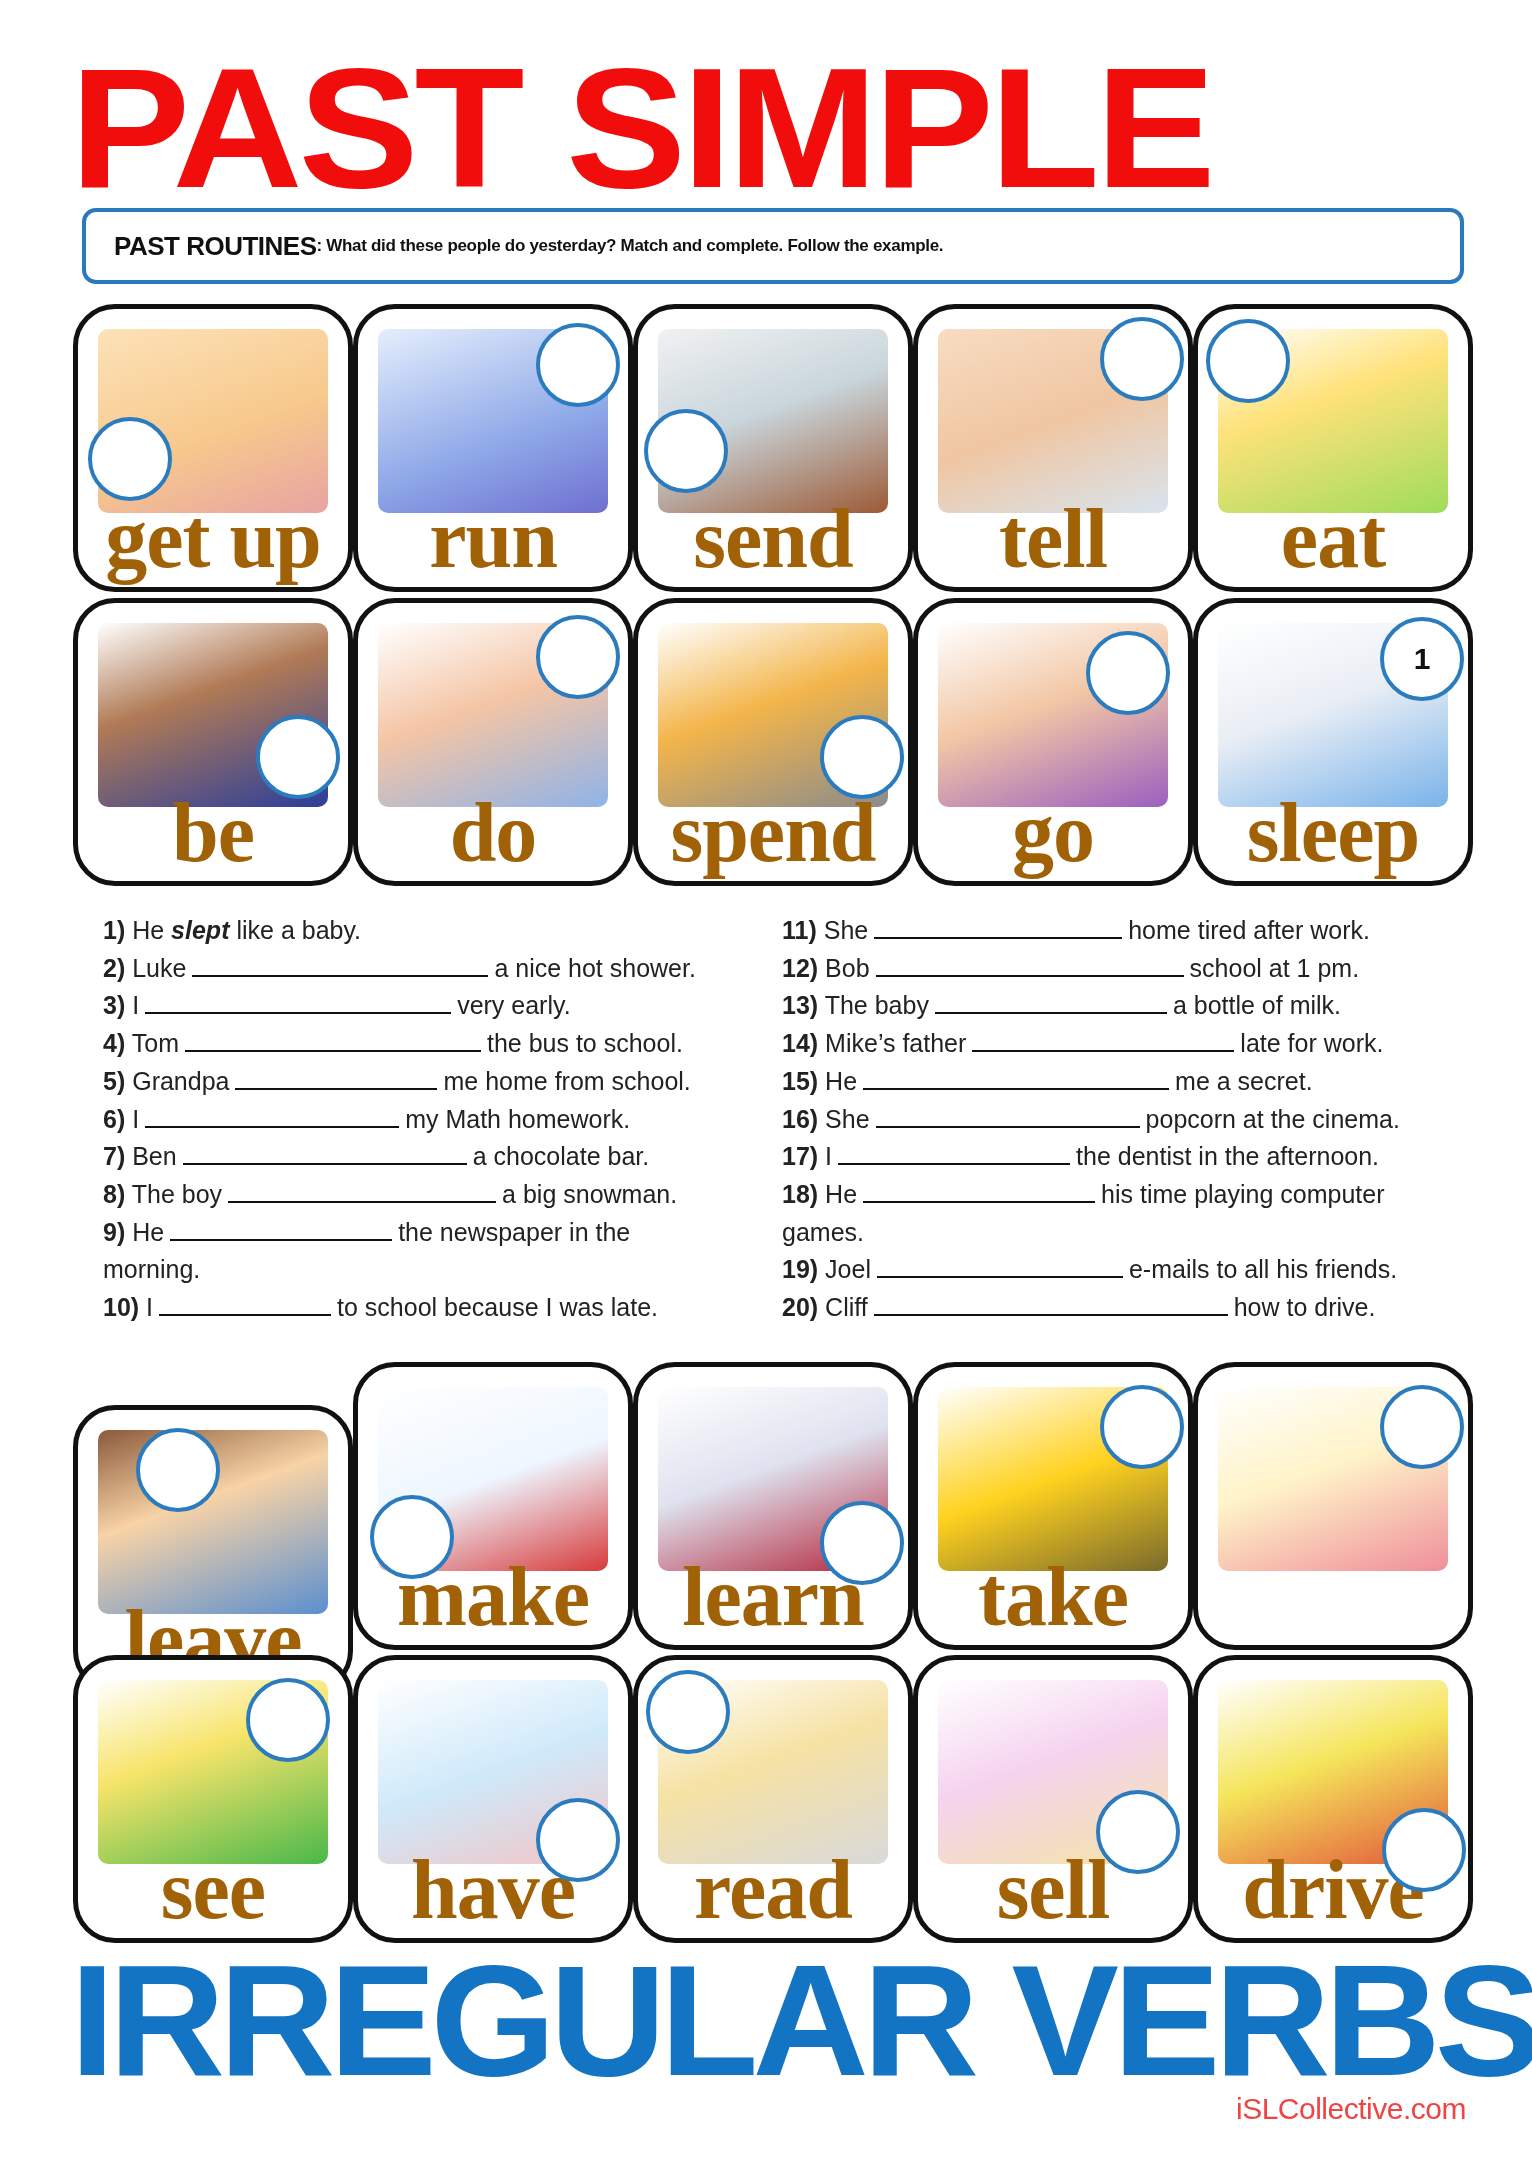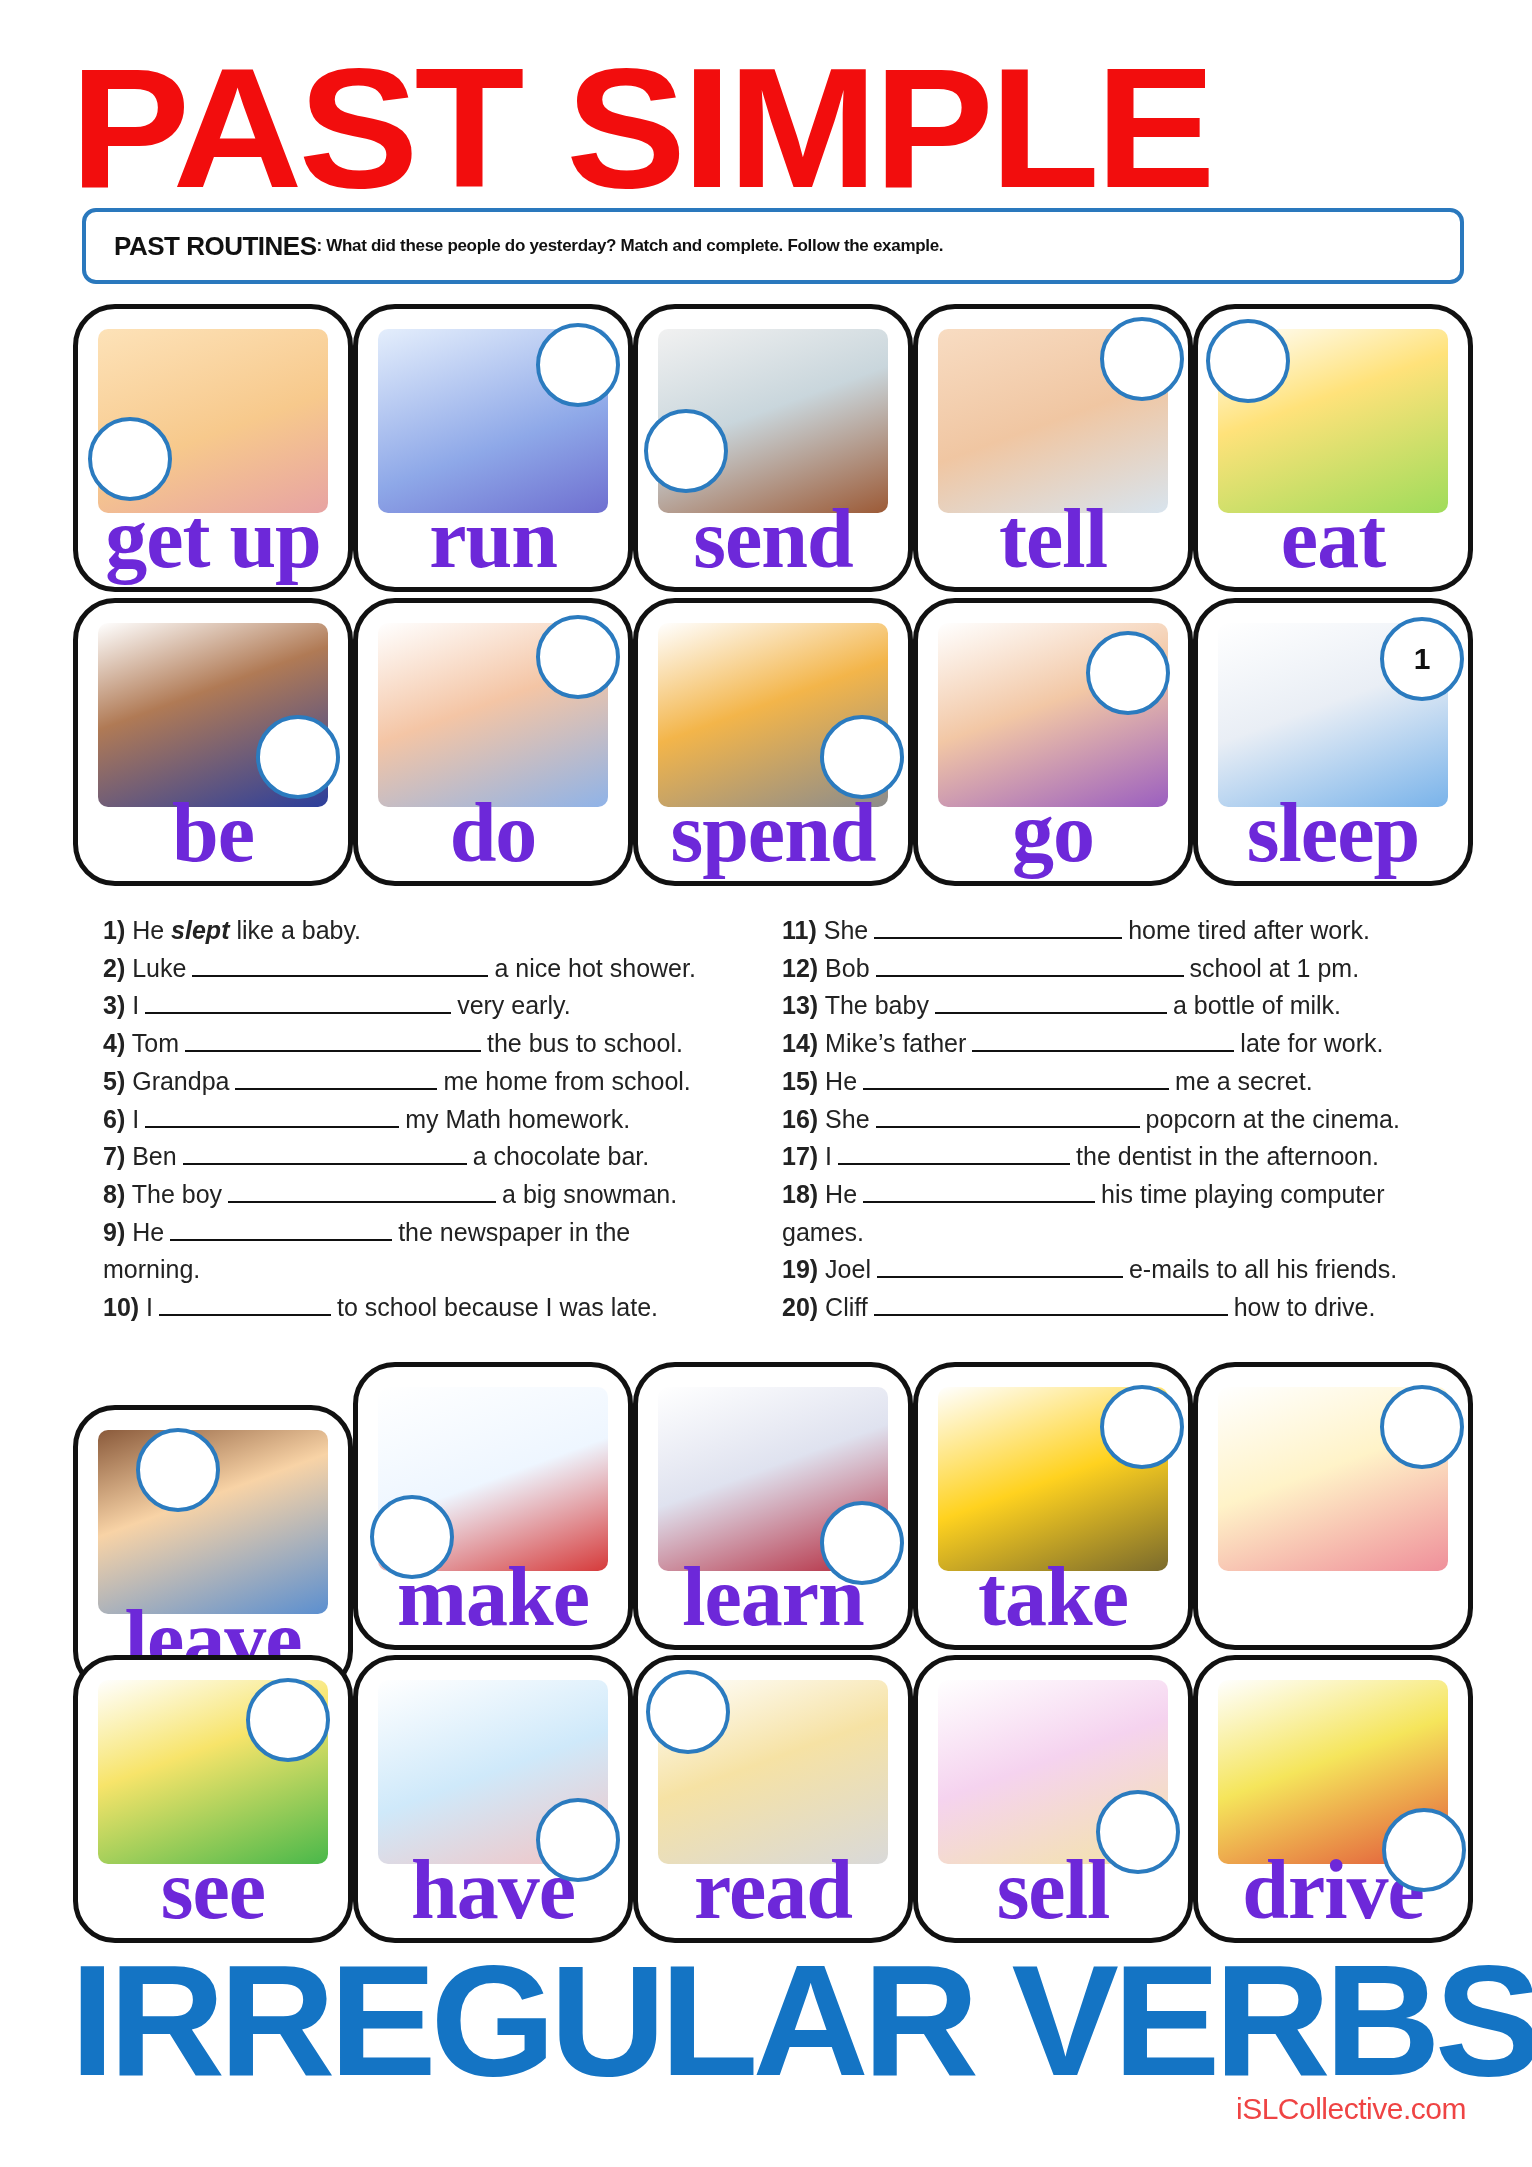--- a/index.html
+++ b/index.html
@@ -21,21 +21,21 @@
   .card {
     position: absolute; width: 280px; height: 288px; box-sizing: border-box;
     border: 5px solid #111; border-radius: 42px; background: #fff; overflow: hidden;
   }
   .card .pic {
     position: absolute; left: 20px; top: 20px; right: 20px; bottom: 74px;
     border-radius: 10px;
   }
   .card .verb {
     position: absolute; left: 0; right: 0; bottom: 6px; text-align: center;
-    font-family: "Liberation Serif", serif; font-weight: 700; color: #6d28d9;
+    font-family: "Liberation Serif", serif; font-weight: 700; color: #a16207;
     font-size: 84px; line-height: 84px; letter-spacing: -1px; white-space: nowrap;
   }
   .card .circle {
     position: absolute; width: 84px; height: 84px; border-radius: 50%;
     border: 4px solid #2b7bbf; background: #fff; box-sizing: border-box;
     display: flex; align-items: center; justify-content: center;
     font-family: "Liberation Sans", sans-serif; font-weight: 700; font-size: 30px; color: #111;
   }
   .sentences {
     position: absolute; top: 912px; font-family: "Liberation Sans", sans-serif;

